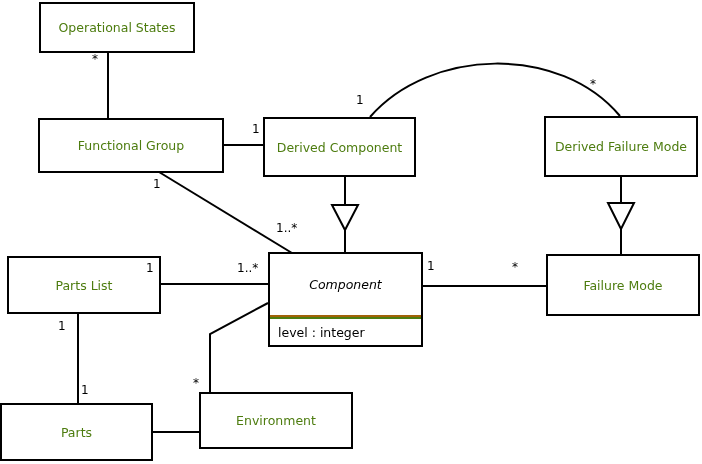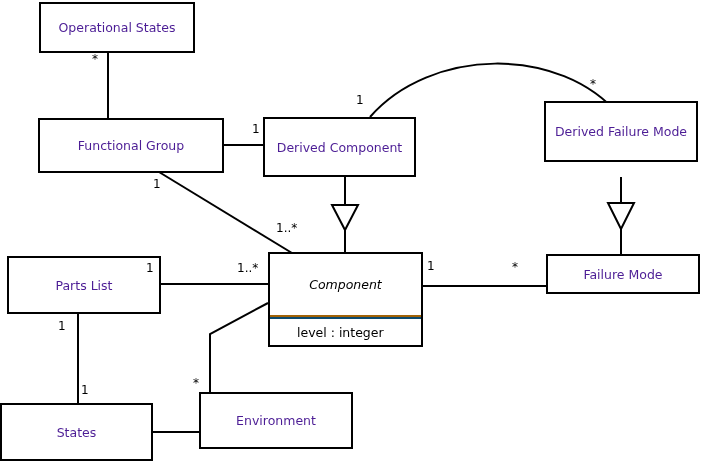--- a/index.html
+++ b/index.html
@@ -23,21 +23,21 @@
   }
   .uml-box {
     position: absolute;
     box-sizing: border-box;
     background: #ffffff;
     border: 2px solid #000000;
     display: flex;
     align-items: center;
     justify-content: center;
     font-size: 12.5px;
-    color: #4c1d95;
+    color: #4d7c0f;
     z-index: 1;
     text-align: center;
     white-space: nowrap;
   }
   .uml-box-2c {
     position: absolute;
     box-sizing: border-box;
     background: #ffffff;
     border: 2px solid #000000;
     display: flex;
@@ -52,43 +52,43 @@
     border-bottom: 2px solid #a16207;
     display: flex;
     align-items: center;
     justify-content: center;
     white-space: nowrap;
     font-style: italic;
   }
   .uml-attr-compartment {
     box-sizing: border-box;
     height: 28px;
-    border-top: 2px solid #0c4a6e;
+    border-top: 2px solid #4d7c0f;
     display: flex;
     align-items: center;
     justify-content: flex-start;
-    padding-left: 27px;
+    padding-left: 8px;
     white-space: nowrap;
   }
   .mult {
     position: absolute;
     font-size: 12px;
     line-height: 13px;
     color: #000000;
     z-index: 2;
     white-space: nowrap;
   }
   
   #box-operational-states  { left: 39px;  top: 2px;   width: 156px; height: 51px; }
   #box-functional-group    { left: 38px;  top: 118px; width: 186px; height: 55px; }
   #box-derived-component   { left: 263px; top: 117px; width: 153px; height: 60px; }
-  #box-derived-failure-mode{ left: 544px; top: 101px; width: 154px; height: 61px; }
+  #box-derived-failure-mode{ left: 544px; top: 116px; width: 154px; height: 61px; }
   #box-parts-list          { left: 1px;   top: 256px; width: 154px; height: 58px; margin-left: 6px; }
   #box-component           { left: 268px; top: 252px; width: 155px; height: 95px; }
-  #box-failure-mode        { left: 546px; top: 254px; width: 154px; height: 40px; }
+  #box-failure-mode        { left: 546px; top: 254px; width: 154px; height: 62px; }
   #box-system              { left: 0px;   top: 403px; width: 153px; height: 58px; }
   #box-environment         { left: 199px; top: 392px; width: 154px; height: 57px; }
   
   #m-op-star    { left: 92px;  top: 53px;  }
   #m-fg-dc      { left: 252px; top: 123px; }
   #m-arc-dc     { left: 356px; top: 94px;  }
   #m-arc-dfm    { left: 590px; top: 78px;  }
   #m-fg-diag    { left: 153px; top: 178px; }
   #m-comp-diag  { left: 276px; top: 222px; }
   #m-pl         { left: 146px; top: 262px; }
@@ -143,21 +143,21 @@
 
   <div id="box-parts-list" class="uml-box">Parts List</div>
 
   <div id="box-component" class="uml-box-2c">
     <div class="uml-name-compartment">Component</div>
     <div class="uml-attr-compartment">level : integer</div>
   </div>
 
   <div id="box-failure-mode" class="uml-box">Failure Mode</div>
 
-  <div id="box-system" class="uml-box">States</div>
+  <div id="box-system" class="uml-box">Parts</div>
 
   <div id="box-environment" class="uml-box">Environment</div>
 
   <div id="m-op-star" class="mult">*</div>
   <div id="m-fg-dc" class="mult">1</div>
   <div id="m-arc-dc" class="mult">1</div>
   <div id="m-arc-dfm" class="mult">*</div>
   <div id="m-fg-diag" class="mult">1</div>
   <div id="m-comp-diag" class="mult">1..*</div>
   <div id="m-pl" class="mult">1</div>

